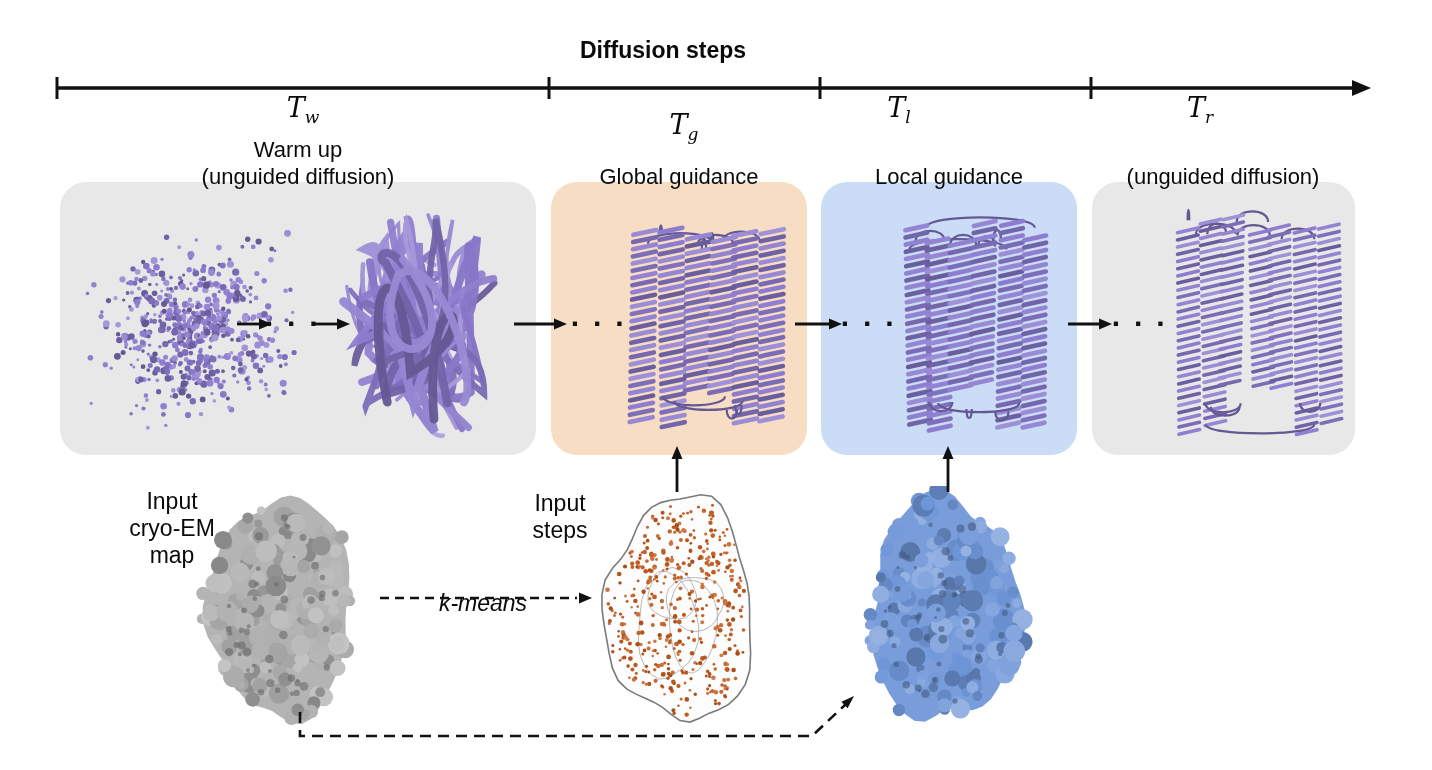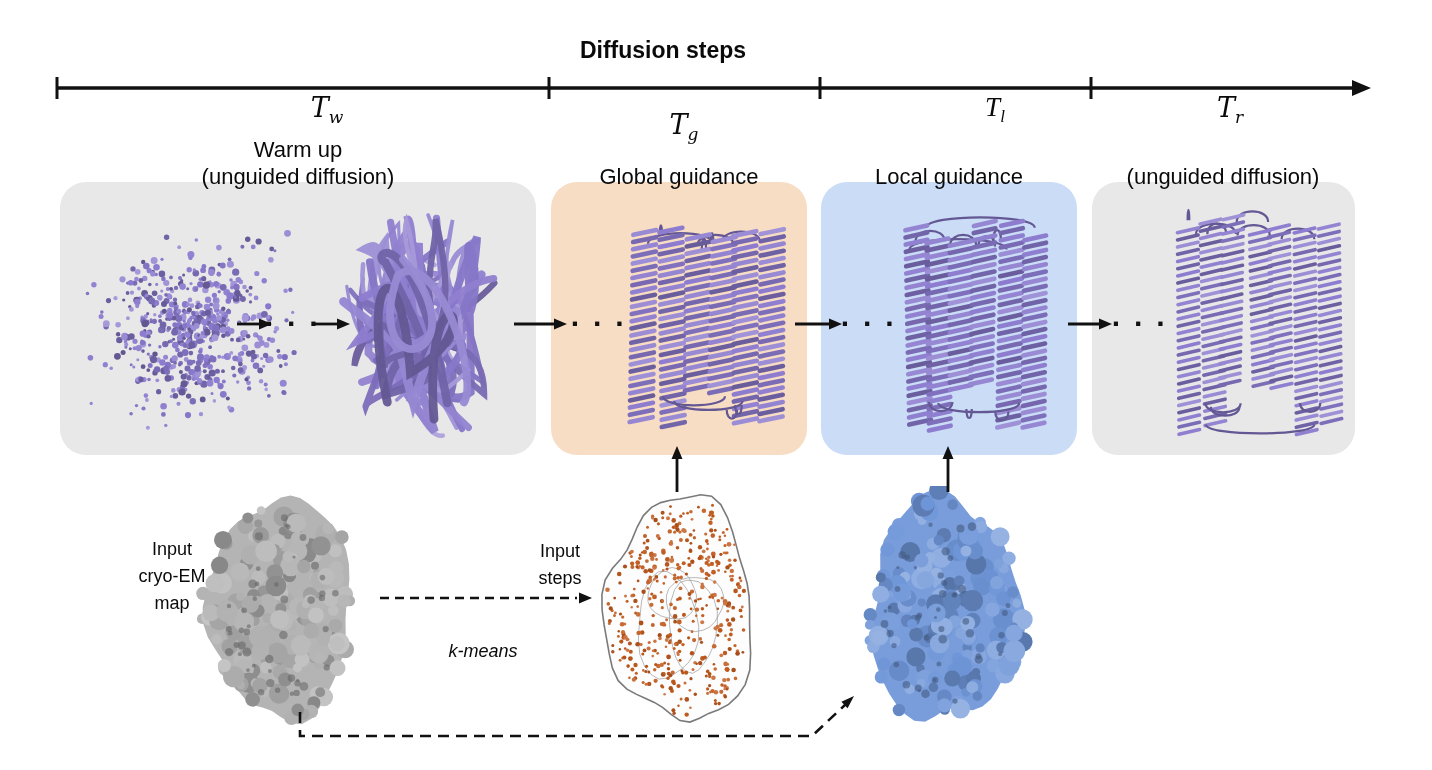--- a/index.html
+++ b/index.html
@@ -13,38 +13,38 @@
   .box{position:absolute;top:182px;height:273px;border-radius:26px;}
   .stage-label{position:absolute;bottom:580px;width:340px;transform:translateX(-50%);
                text-align:center;font-size:22px;line-height:27px;white-space:nowrap;}
   .dots{position:absolute;transform:translate(-50%,-50%);font-size:30px;font-weight:700;
         letter-spacing:2px;color:#111;white-space:nowrap;}
   .gfx{position:absolute;}
   .overlay{position:absolute;left:0;top:0;pointer-events:none;}
   .overlay line,.overlay path{stroke:#111;fill:none;}
   .overlay polygon{fill:#111;stroke:none;}
   .side-label{position:absolute;transform:translateX(-50%);text-align:center;
-              font-size:18px;line-height:27px;white-space:nowrap;margin-top:48px;}
+              font-size:23px;line-height:27px;white-space:nowrap;}
 </style>
 </head>
 <body>
 
 <div id="canvas">
 
   <div class="fig-title">Diffusion steps</div>
 
   <div class="box" style="left: 60px; width: 476px; background-color: rgb(232, 232, 232);"></div>
   <div class="box" style="left: 551px; width: 256px; background-color: rgb(248, 221, 197);"></div>
   <div class="box" style="left: 821px; width: 256px; background-color: rgb(203, 220, 247);"></div>
   <div class="box" style="left: 1092px; width: 263px; background-color: rgb(232, 232, 232);"></div>
 
-  <div class="tvar" style="left:303px;margin-left:24px;"><span>T</span><sub>w</sub></div>
+  <div class="tvar" style="left:303px;"><span>T</span><sub>w</sub></div>
   <div class="tvar" style="left:684px;margin-top:17px;"><span>T</span><sub>g</sub></div>
-  <div class="tvar" style="left:995px;font-family:Liberation Serif, serif;"><span>T</span><sub>l</sub></div>
-  <div class="tvar" style="left:1230px;"><span>T</span><sub>r</sub></div>
+  <div class="tvar" style="left:899px;"><span>T</span><sub>l</sub></div>
+  <div class="tvar" style="left:1200px;"><span>T</span><sub>r</sub></div>
 
   <div class="stage-label" style="left:298px;">
     <div>Warm up</div>
     <div>(unguided diffusion)</div>
   </div>
   <div class="stage-label" style="left:679px;">
     <div>Global guidance</div>
 
   </div>
   <div class="stage-label" style="left:949px;">

